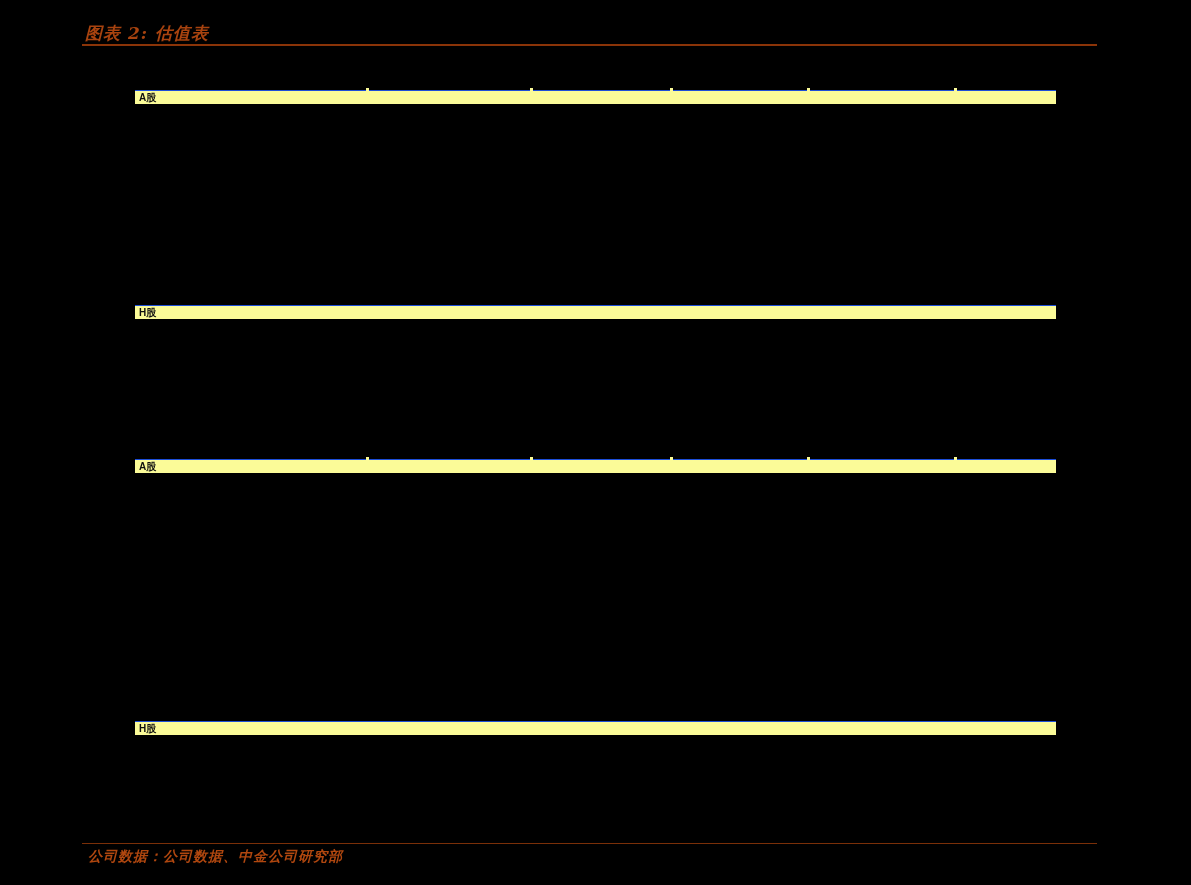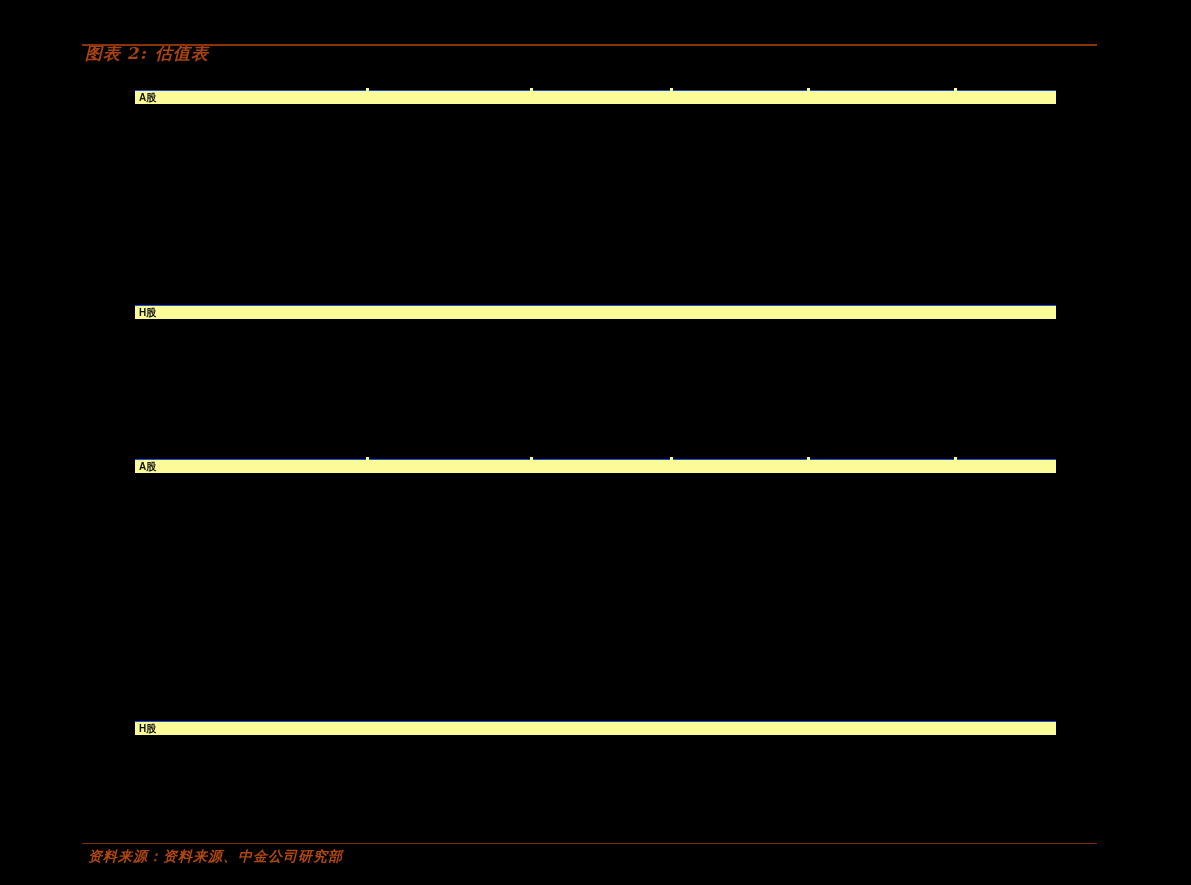--- a/index.html
+++ b/index.html
@@ -19,21 +19,20 @@
     position: absolute;
     left: 85px;
     top: 22px;
     font-family: "DejaVu Serif", serif;
     font-style: italic;
     font-weight: bold;
     font-size: 17px;
     letter-spacing: 1px;
     color: #A8430F;
     white-space: nowrap;
-    margin-top: 20px;
   }
   .rule-top {
     position: absolute;
     left: 82px;
     top: 44px;
     width: 1015px;
     height: 2px;
     background: #8B3408;
   }
   .rule-bottom {
@@ -123,15 +122,15 @@
     <span class="tick t4"></span>
     <span class="tick t5"></span>
   </div>
 
   <div class="section-bar bar-h2">
     <span class="bar-label">H股</span>
   </div>
 
   <div class="rule-bottom"></div>
 
-  <div class="source-note">资料来源：资料来源、中金公司研究部</div>
+  <div class="source-note">公司数据：公司数据、中金公司研究部</div>
 
 </div>
 
 </body></html>

